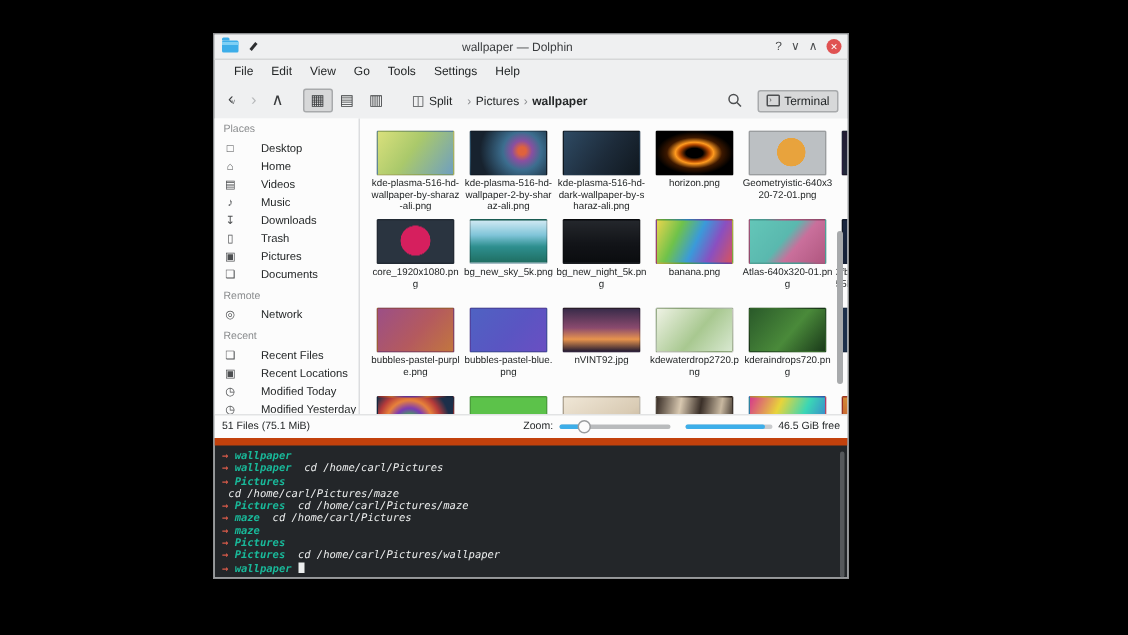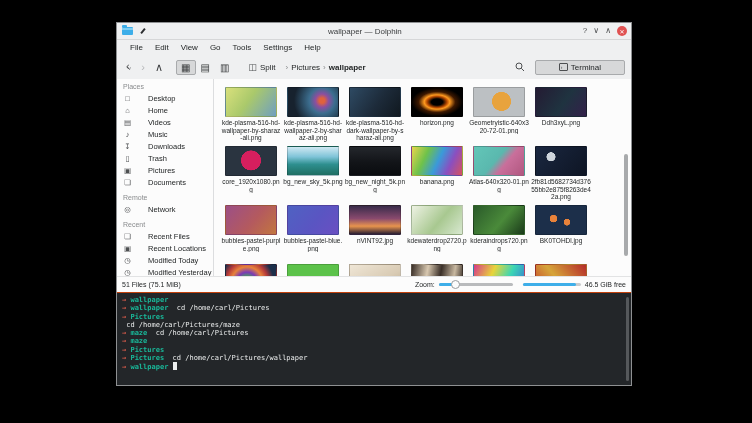--- a/index.html
+++ b/index.html
@@ -1,21 +1,21 @@
 <!DOCTYPE html>
 <html><head>
 <meta charset="utf-8">
 <style>
   * { margin:0; padding:0; box-sizing:border-box; }
   html,body { background:#000; }
   body { font-family:"Liberation Sans", sans-serif; }
   .canvas { position:relative; width:752px; height:423px; background:#000; overflow:hidden; }
 
   .window {
-    position:absolute; left:116px; top:22px; width:516px; height:364px;
+    position:absolute; left:142px; top:22px; width:424px; height:364px;
     background:#eff0f1; border:1px solid #8e9092; box-shadow:0 3px 10px rgba(0,0,0,.65);
     display:flex; flex-direction:column; overflow:hidden;
   }
 
   
   .titlebar { height:17px; background:#eff0f1; border-bottom:1px solid #d6d7d8; display:flex; align-items:center; padding:0 4px; flex:0 0 auto; }
   .app-icon { width:11px; height:8px; background:#3daee9; border-radius:1px; position:relative; margin:0 3px 0 1px; }
   .app-icon::before { content:""; position:absolute; left:0; top:-2px; width:5px; height:2px; background:#3daee9; border-radius:1px 1px 0 0; }
   .app-icon::after { content:""; position:absolute; left:0; top:1px; right:0; height:2px; background:#7fd0f5; }
   .pin-icon { width:7px; height:7px; margin-left:4px; position:relative; }
@@ -37,21 +37,21 @@
   .viewmode { display:flex; align-items:center; margin-left:6px; }
   .vm-btn { font-size:10px; color:#3a3c3e; padding:1px 4px; border-radius:2px; border:1px solid transparent; }
   .vm-btn.active { background:#d7d8d9; border-color:#a8aaac; }
   .split-btn { display:flex; align-items:center; gap:3px; font-size:8px; color:#232627; padding:2px 4px; margin-left:6px; }
   .split-glyph { font-size:9px; color:#4d4f51; }
   .breadcrumb { display:flex; align-items:center; gap:3px; font-size:8px; color:#232627; margin-left:2px; }
   .crumb-sep { color:#8a8c8e; font-size:8px; }
   .crumb-current { font-weight:bold; }
   .tb-spacer { flex:1; }
   .search-btn { display:flex; align-items:center; padding:2px; }
-  .terminal-btn { display:flex; align-items:center; gap:3px; font-size:8px; color:#232627; background:#d7d8d9; border:1px solid #a8aaac; border-radius:2px; padding:2px 23px; margin-left:4px; }
+  .terminal-btn { display:flex; align-items:center; gap:3px; font-size:8px; color:#232627; background:#d7d8d9; border:1px solid #a8aaac; border-radius:2px; padding:2px 5px; margin-left:4px; }
   .term-glyph { width:9px; height:8px; border:1px solid #4d4f51; border-radius:1px; font-size:5px; line-height:6px; text-align:left; padding-left:1px; color:#4d4f51; }
 
   
   .body { flex:1 1 auto; display:flex; min-height:0; background:#fcfcfc; }
   .sidebar { width:97px; flex:0 0 auto; background:#fcfcfc; border-right:1px solid #dcdddf; padding:4px 0 0 6px; overflow:hidden; }
   .side-section { font-size:7px; color:#8a8c8e; margin:6px 0 2px 0; }
   .side-section:first-child { margin-top:0; }
   .side-item { display:flex; align-items:center; gap:4px; padding:1.5px 0; }
   .side-icon { width:9px; font-size:7.5px; color:#4d4f51; text-align:center; }
   .side-label { font-size:7.5px; color:#232627; white-space:nowrap;margin-left:12px; }
@@ -67,21 +67,21 @@
   .statusbar { height:16px; flex:0 0 auto; background:#fcfcfc; border-top:1px solid #e2e3e4; display:flex; align-items:center; padding:0 5px; font-size:7px; color:#232627; }
   .zoom-group { margin-left:auto; display:flex; align-items:center; gap:4px; }
   .zoom-track { position:relative; width:74px; height:3px; background:#b9bbbd; border-radius:2px; }
   .zoom-fill { position:absolute; left:0; top:0; height:3px; width:16px; border-radius:2px; }
   .zoom-knob { position:absolute; left:12px; top:-3px; width:9px; height:9px; background:#fcfcfc; border:1px solid #9a9c9e; border-radius:50%; }
   .free-group { display:flex; align-items:center; gap:4px; margin-left:10px; }
   .cap-bar { width:58px; height:3px; background:#c9cbcd; border-radius:2px; position:relative; }
   .cap-fill { position:absolute; left:0; top:0; height:3px; width:92%; border-radius:2px; }
 
   
-  .terminal { height:93px; flex:0 0 auto; background:#232629; border-top:1px solid #c2410c; position:relative; padding:3px 0 0 5px; overflow:hidden; }
+  .terminal { height:93px; flex:0 0 auto; background:#232629; border-top:5px solid #c2410c; position:relative; padding:3px 0 0 5px; overflow:hidden;font-style:italic; }
   .term-line { font-family:"DejaVu Sans Mono", monospace; font-size:7px; line-height:8.3px; white-space:pre; }
   .seg-p { color:#d65a4a; font-weight:bold; }
   .seg-d { color:#19b99a; font-weight:bold; }
   .seg-t { color:#eceeee; }
   .term-cursor { display:inline-block; width:4.5px; height:7.5px; background:#eceeee; vertical-align:-1px; }
   .term-scrollbar { position:absolute; right:2px; top:4px; width:3px; height:84px; background:#55585b; border-radius:2px; }
 </style>
 </head>
 <body>
 
@@ -313,20 +313,21 @@
         <span>46.5 GiB free</span>
       </span>
     </div>
 
     <div class="terminal" style="background: rgb(35, 38, 41);">
       <div>
           <div class="term-line"><span class="seg-p">→</span><span class="seg-d"> wallpaper</span></div>
           <div class="term-line"><span class="seg-p">→</span><span class="seg-d"> wallpaper</span><span class="seg-t">  cd /home/carl/Pictures</span></div>
           <div class="term-line"><span class="seg-p">→</span><span class="seg-d"> Pictures</span></div>
           <div class="term-line"><span class="seg-t"> cd /home/carl/Pictures/maze</span></div>
+          <div class="term-line"><span class="seg-p">→</span><span class="seg-d"> Pictures</span><span class="seg-t">  cd /home/carl/Pictures/maze</span></div>
           <div class="term-line"><span class="seg-p">→</span><span class="seg-d"> maze</span><span class="seg-t">  cd /home/carl/Pictures</span></div>
           <div class="term-line"><span class="seg-p">→</span><span class="seg-d"> maze</span></div>
           <div class="term-line"><span class="seg-p">→</span><span class="seg-d"> Pictures</span></div>
           <div class="term-line"><span class="seg-p">→</span><span class="seg-d"> Pictures</span><span class="seg-t">  cd /home/carl/Pictures/wallpaper</span></div>
           <div class="term-line"><span class="seg-p">→</span><span class="seg-d"> wallpaper </span><span class="term-cursor"></span></div>
         </div>
       <div class="term-scrollbar"></div>
     </div>
 
   </div>

